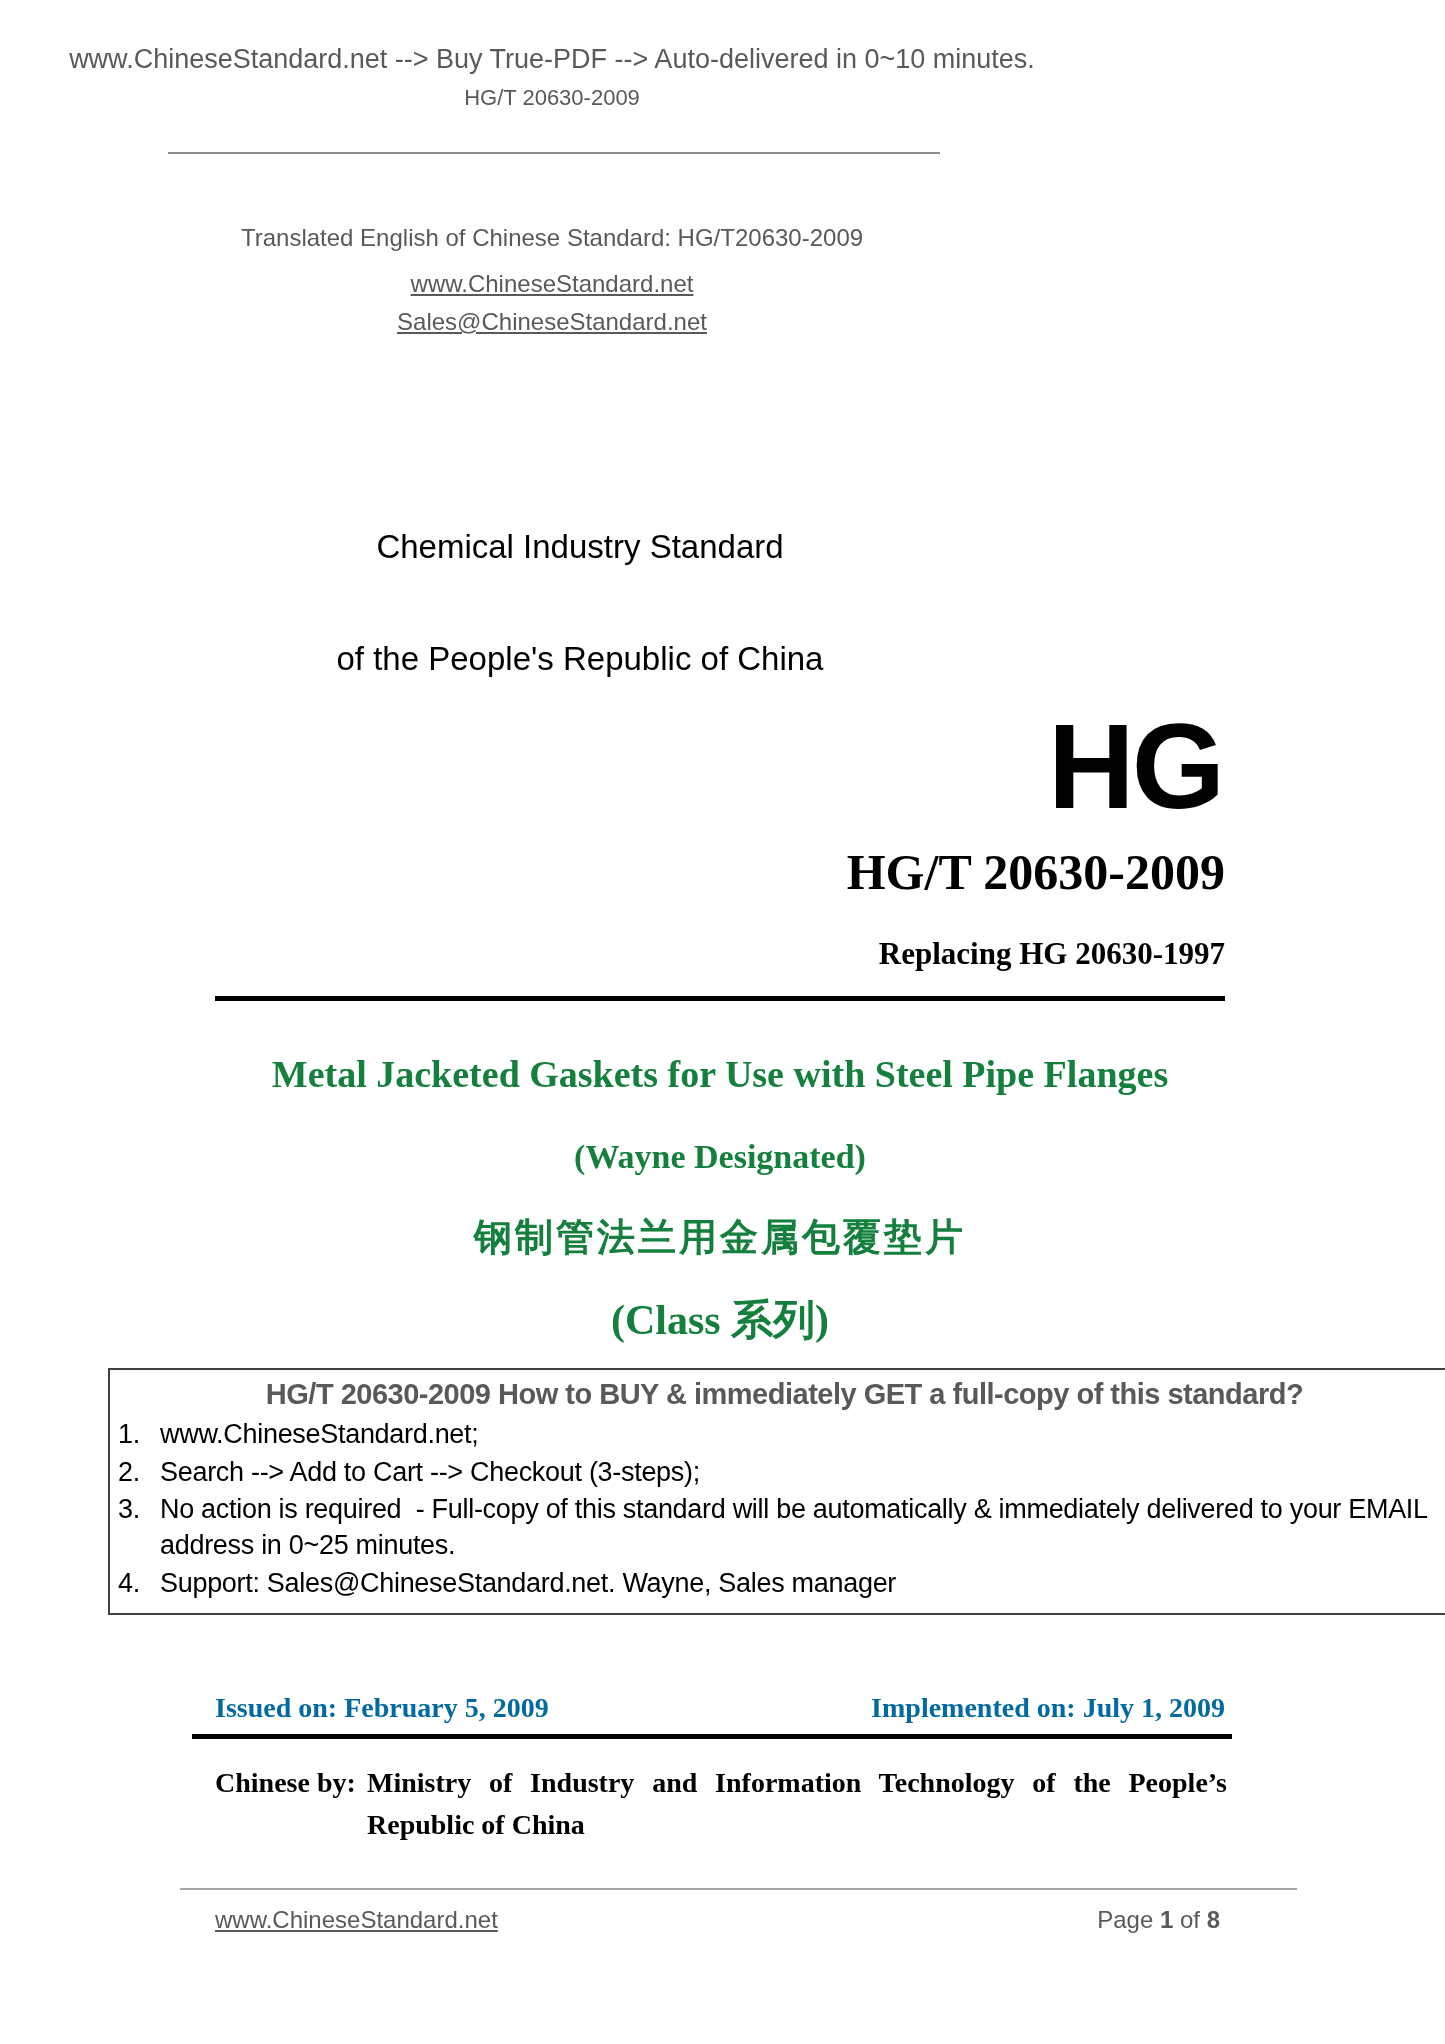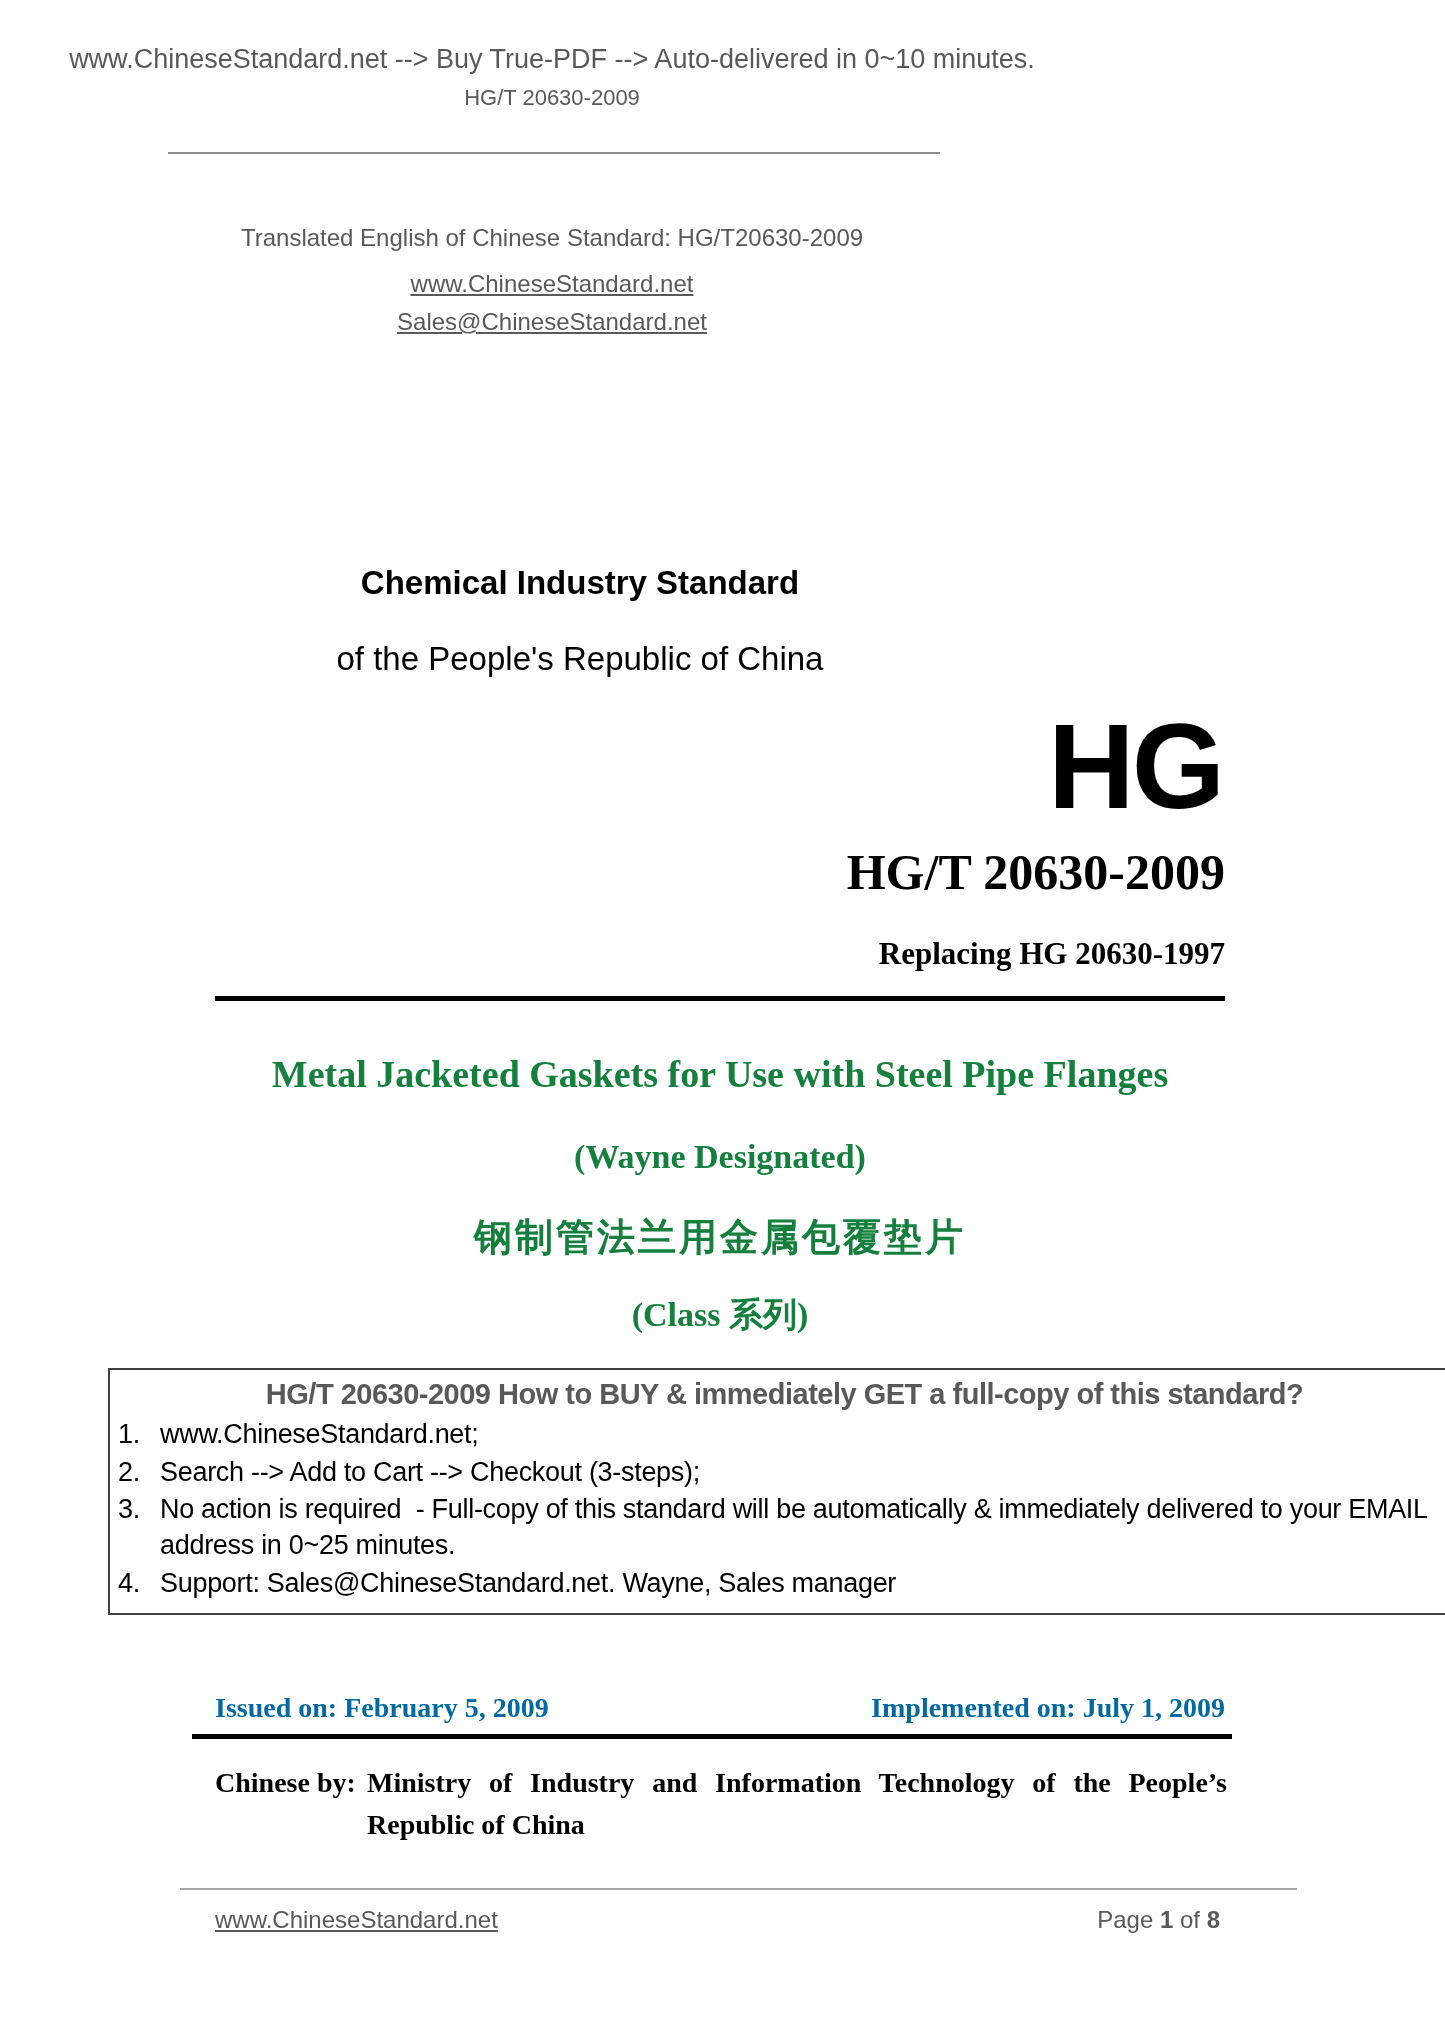--- a/index.html
+++ b/index.html
@@ -16,33 +16,33 @@
   .hdr-line1{font-size:27px;color:#595959;}
   .hdr-line2{font-size:22px;color:#595959;margin-top:10px;}
   .hdr-rule{position:absolute;left:168px;top:152px;width:772px;height:0;border-top:2px solid #8c8c8c;}
   
   .translated{position:absolute;left:0;top:224px;width:1104px;text-align:center;font-size:24px;color:#595959;}
   .toplink{position:absolute;left:0;width:1104px;text-align:center;font-size:24px;color:#595959;text-decoration:underline;cursor:pointer;}
   .toplink.site{top:270px;}
   .toplink.mail{top:308px;}
   
   .std-h{position:absolute;left:0;width:1160px;text-align:center;font-size:33px;color:#000;}
-  .std-h1{top:564px;font-weight:bold;}
+  .std-h1{top:528px;}
   .std-h2{top:640px;}
   .hg-logo{position:absolute;right:223px;top:706px;font-size:120px;line-height:1;font-weight:bold;letter-spacing:-3px;color:#000;}
   .std-code{position:absolute;right:220px;top:843px;font-family:"Liberation Serif","DejaVu Serif",serif;font-weight:bold;font-size:50px;color:#000;}
   .std-replacing{position:absolute;right:220px;top:936px;font-family:"Liberation Serif","DejaVu Serif",serif;font-weight:bold;font-size:31px;color:#000;}
   .thick-rule{position:absolute;height:5px;background:#000;}
   .rule-top{left:215px;width:1010px;top:996px;}
   
   .title{position:absolute;left:215px;width:1010px;text-align:center;font-family:"Liberation Serif","DejaVu Serif",serif;font-weight:bold;color:#15803d;}
   .title-en1{top:1052px;font-size:38px;}
   .title-en2{top:1138px;font-size:34px;}
   .title-zh1{top:1212px;font-size:38px;font-weight:600;letter-spacing:3px;}
-  .title-zh2{top:1292px;font-size:34px;}
+  .title-zh2{top:1292px;font-size:42px;}
   
   .buy-box{
     position:absolute;left:108px;top:1368px;width:1357px;
     box-sizing:border-box;border:2px solid #404040;background:#fff;
     padding:8px 12px 12px 8px;
   }
   .buy-heading{
     text-align:center;font-size:29px;font-weight:bold;color:#595959;
     letter-spacing:-0.5px;margin-bottom:6px;
   }

